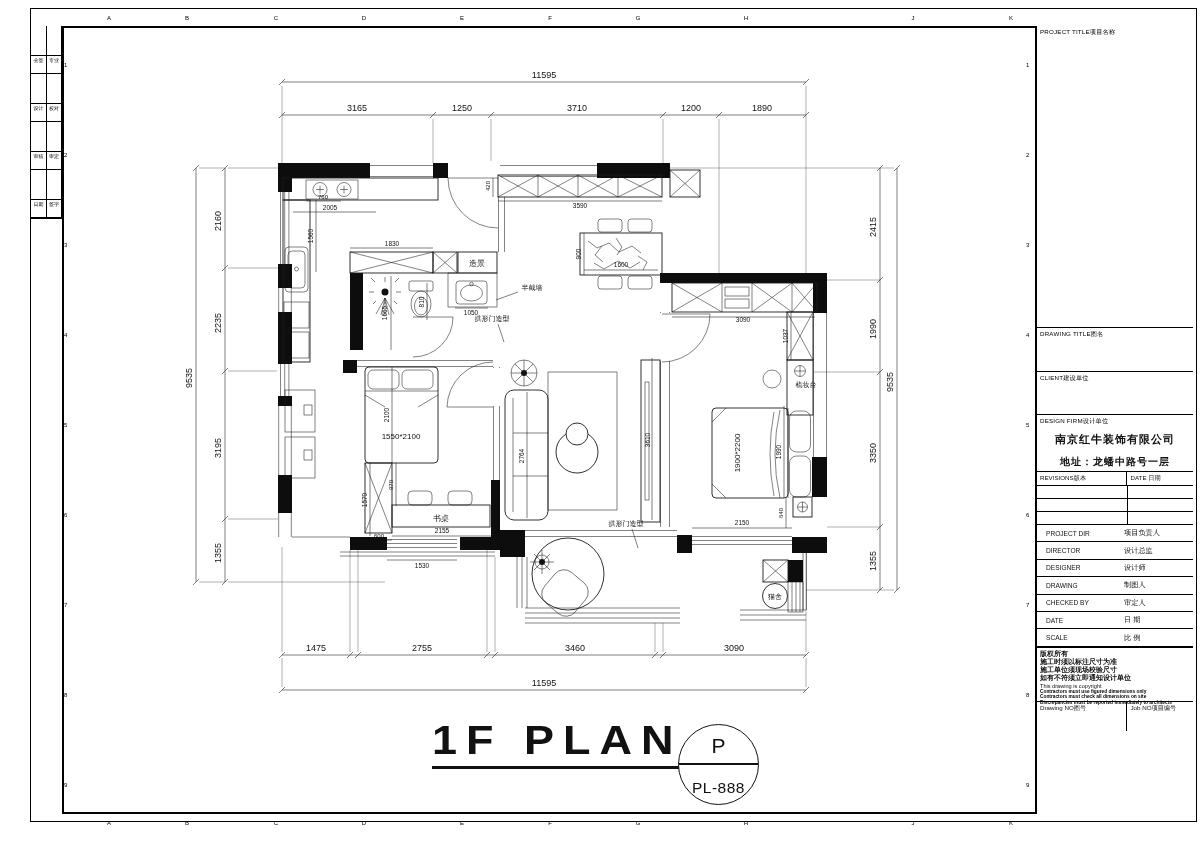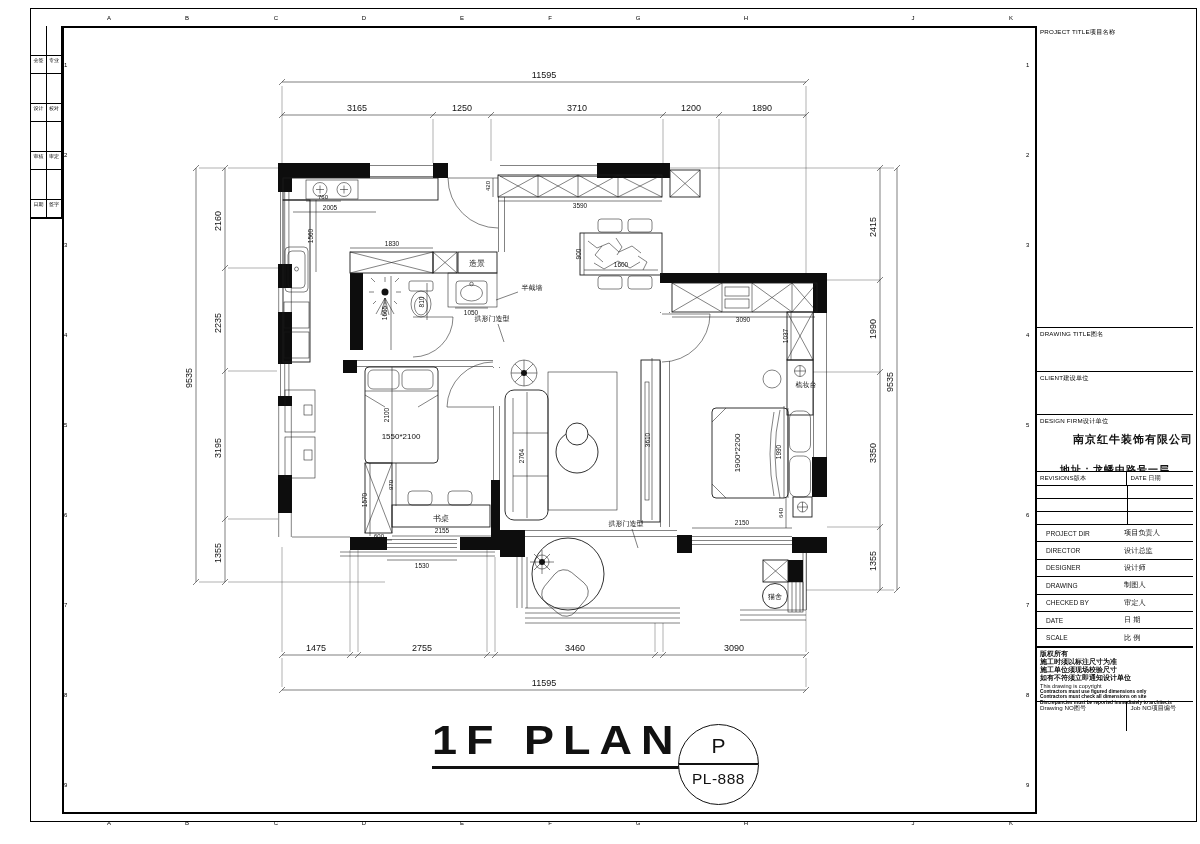--- a/index.html
+++ b/index.html
@@ -17,22 +17,22 @@
          word-break:break-all;padding-top:1px;color:#000;}
   .acell+.acell{border-left:1px solid #000;}
   .arow.tall{height:29px;}
   .arow.short{height:17px;}
   
   .tblock{left:1035px;top:26px;width:158px;height:788px;border-left:2px solid #000;box-sizing:border-box;background:#fff;}
   .tb-sec{border-bottom:1px solid #000;box-sizing:border-box;position:relative;overflow:hidden;}
   .tb-label{font-size:6.2px;padding:2px 0 0 3px;color:#000;letter-spacing:0.2px;}
   .logo-wrap{height:90px;border-bottom:1px solid #000;text-align:center;}
   .logo-text{font-size:19px;font-weight:bold;letter-spacing:8px;margin-top:-4px;white-space:nowrap;}
-  .firm-name{font-size:11px;font-weight:bold;text-align:right;margin-top:6px;letter-spacing:1px;}
-  .firm-addr{font-size:10px;font-weight:bold;text-align:center;margin-top:16px;letter-spacing:1px;}
+  .firm-name{font-size:11px;font-weight:bold;text-align:center;margin-top:6px;letter-spacing:1px;}
+  .firm-addr{font-size:10px;font-weight:bold;text-align:center;margin-top:8px;letter-spacing:1px;}
   .rev-head{display:flex;height:13px;border-bottom:1px solid #000;}
   .rev-head div{font-size:6.2px;padding:2px 0 0 3px;box-sizing:border-box;}
   .rev-c1{width:58%;border-right:1px solid #000;}
   .rev-row{height:12px;border-bottom:1px solid #000;display:flex;}
   .rev-row .rev-c1{height:100%;}
   .tb-row{height:17.4px;border-bottom:1px solid #000;display:flex;align-items:center;box-sizing:border-box;padding-left:6px;}
   .tb-row .en{font-size:6.6px;padding-left:3px;width:52%;}
   .tb-row .cn{font-size:7.2px;}
   .copyr{border-bottom:1px solid #000;border-top:1.5px solid #000;padding:2px 0 1px 3px;}
   .copyr .c1{font-size:7px;font-weight:bold;line-height:8.2px;}
@@ -41,21 +41,21 @@
   .tb-bot{display:flex;height:29px;}
   .tb-bot div{box-sizing:border-box;font-size:6.2px;padding:2px 0 0 3px;}
   .tb-bc1{width:58%;border-right:1px solid #000;}
   
   .ft-en{left:432px;top:714px;font-size:45px;font-weight:bold;letter-spacing:9px;transform:scaleY(0.92);white-space:nowrap;}
   .ft-line{left:432px;top:766px;width:247px;height:2.5px;background:#111;}
   .ft-cn{left:458px;top:768px;font-size:32px;font-weight:bold;letter-spacing:5px;white-space:nowrap;}
   .stamp{left:678px;top:724px;width:79px;height:79px;border:1.5px solid #111;border-radius:50%;background:#fff;}
   .stamp .mid{position:absolute;left:0;top:38px;width:100%;height:1.5px;background:#111;}
   .stamp .p{position:absolute;width:100%;text-align:center;top:9px;font-size:21px;}
-  .stamp .no{position:absolute;width:100%;text-align:center;top:45px;font-size:15.5px;letter-spacing:0.5px;}
+  .stamp .no{position:absolute;width:100%;text-align:center;top:54px;font-size:15.5px;letter-spacing:0.5px;}
   
   .w{fill:#0d0d0d;stroke:none;}
   .o{fill:none;stroke:#1b1b1b;stroke-width:0.9;}
   .of{fill:#fff;stroke:#1b1b1b;stroke-width:0.9;}
   .t{fill:none;stroke:#1b1b1b;stroke-width:0.55;}
   .d{fill:none;stroke:#2a2a2a;stroke-width:0.6;}
   .x{fill:none;stroke:#3a3a3a;stroke-width:0.4;}
   .msk{fill:#fff;stroke:none;}
   text{font-family:"Liberation Sans","DejaVu Sans",sans-serif;fill:#111;}
   .do{font-size:9px;text-anchor:middle;}

